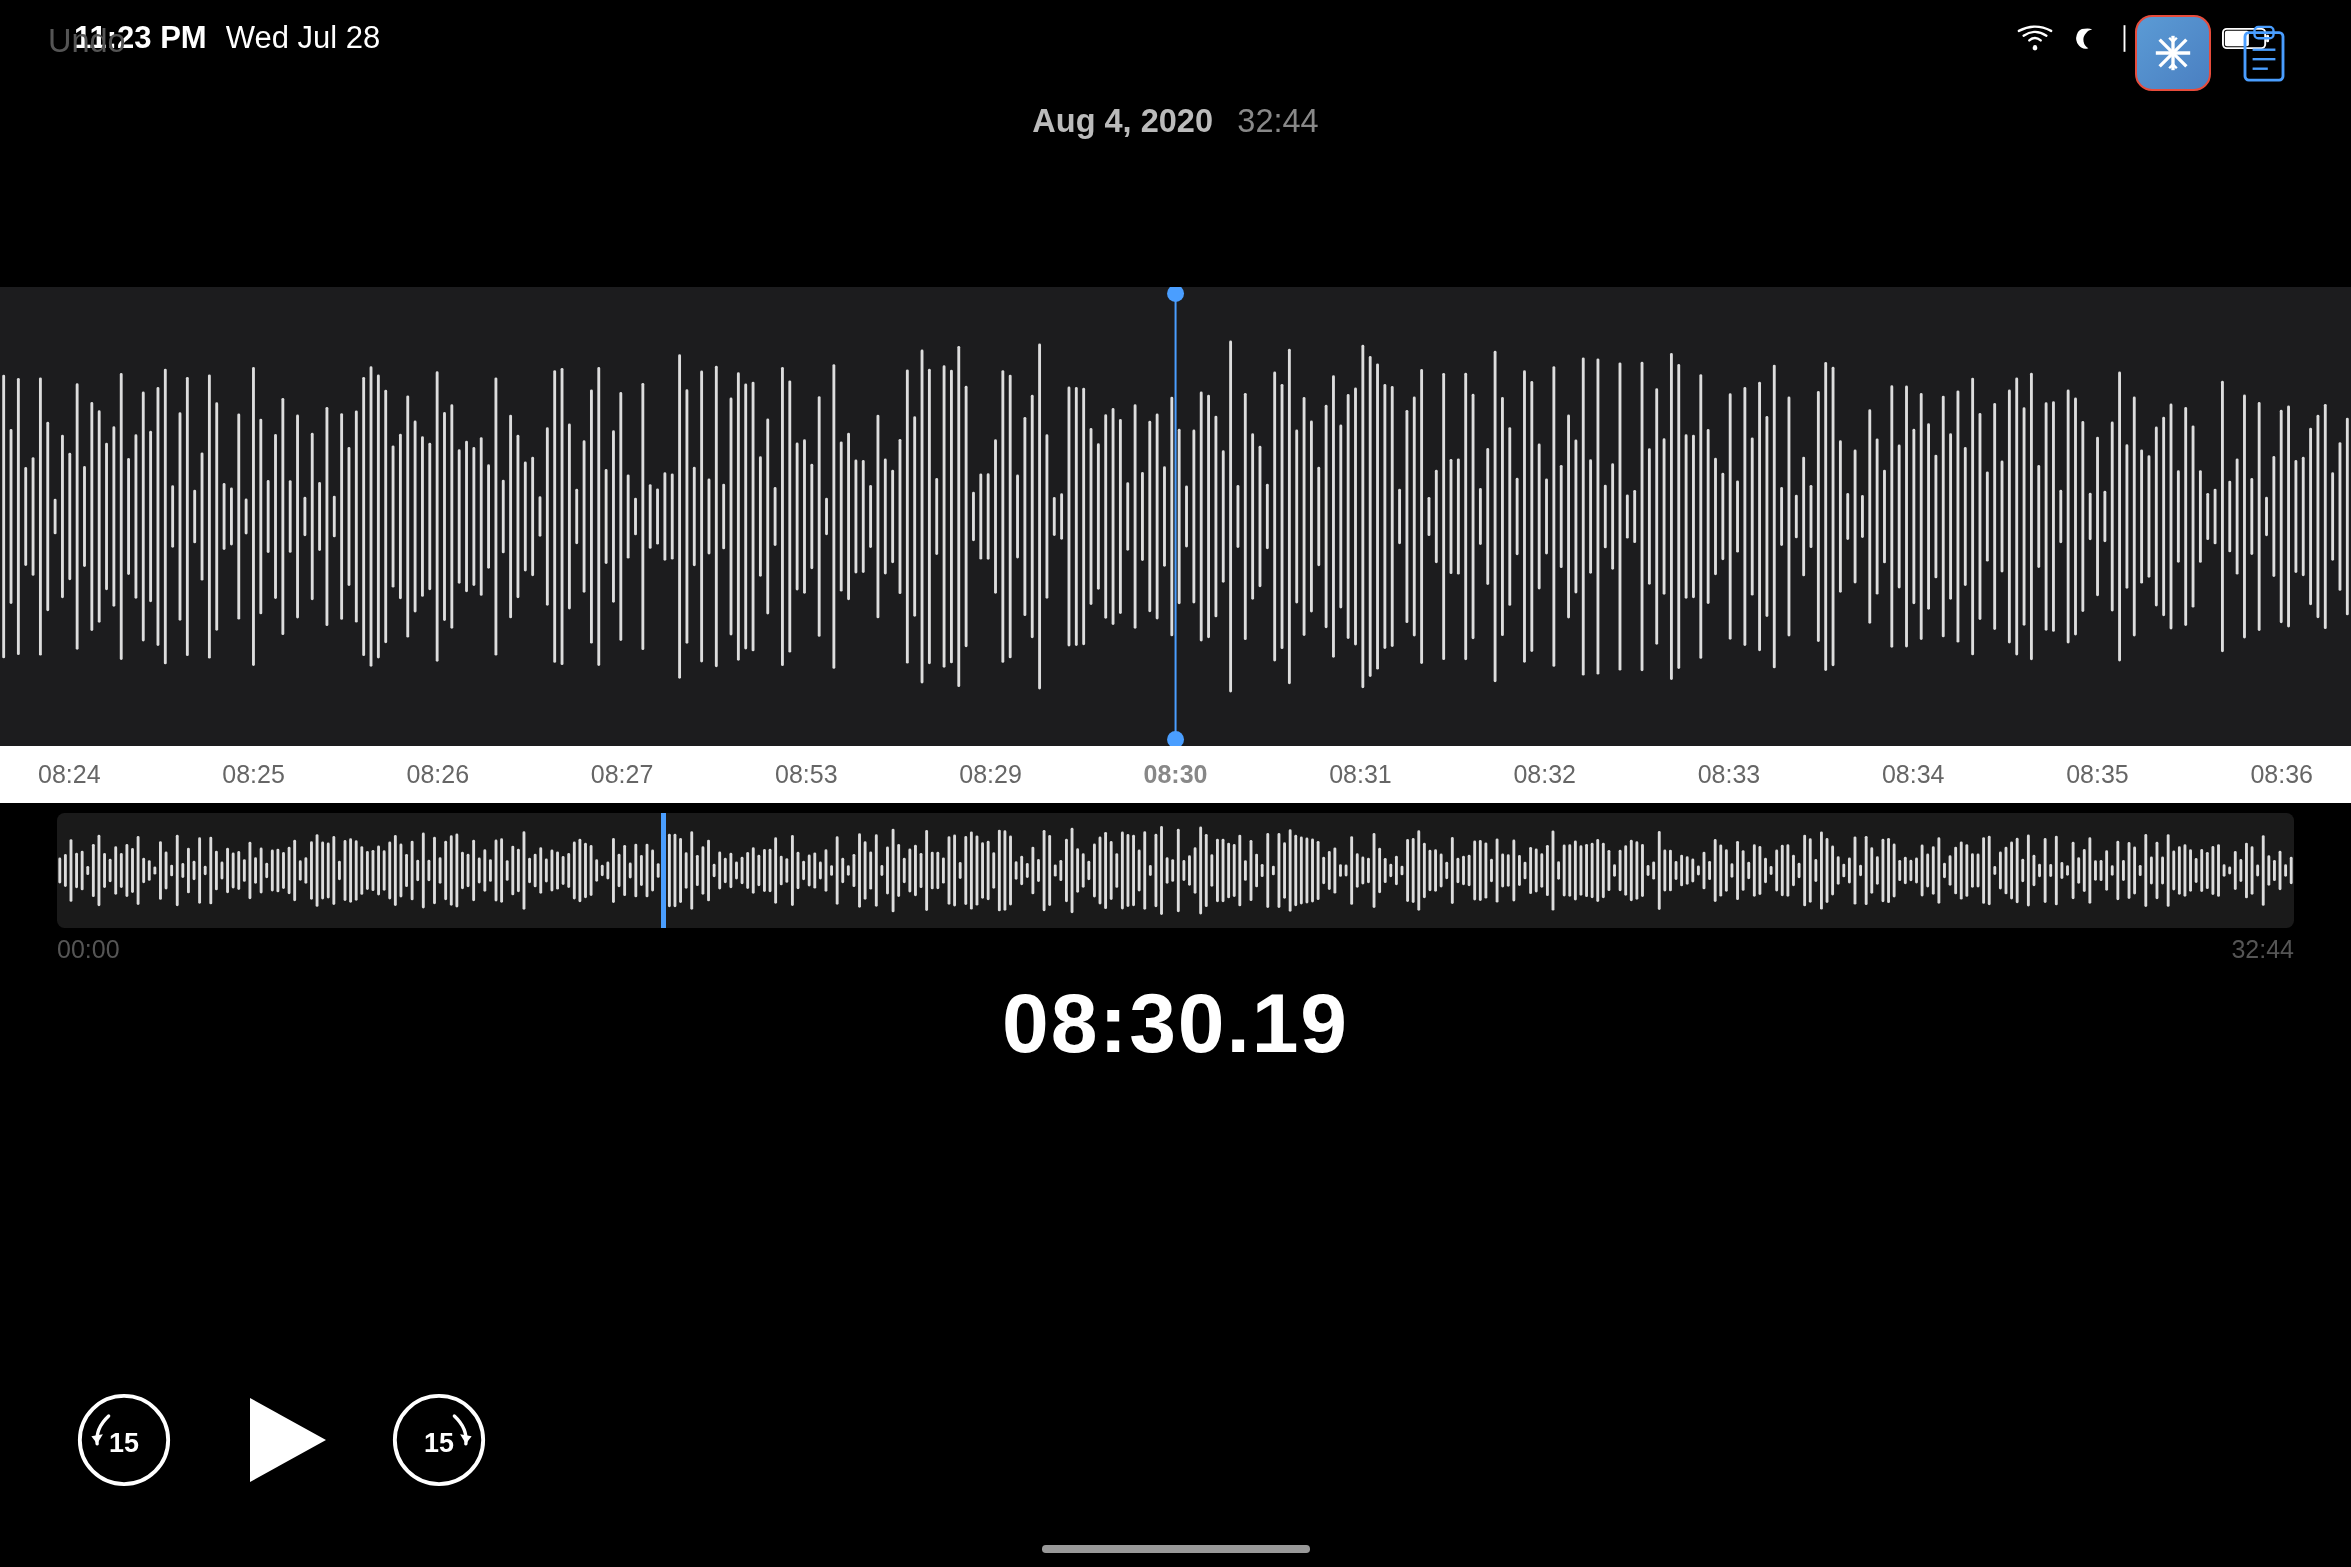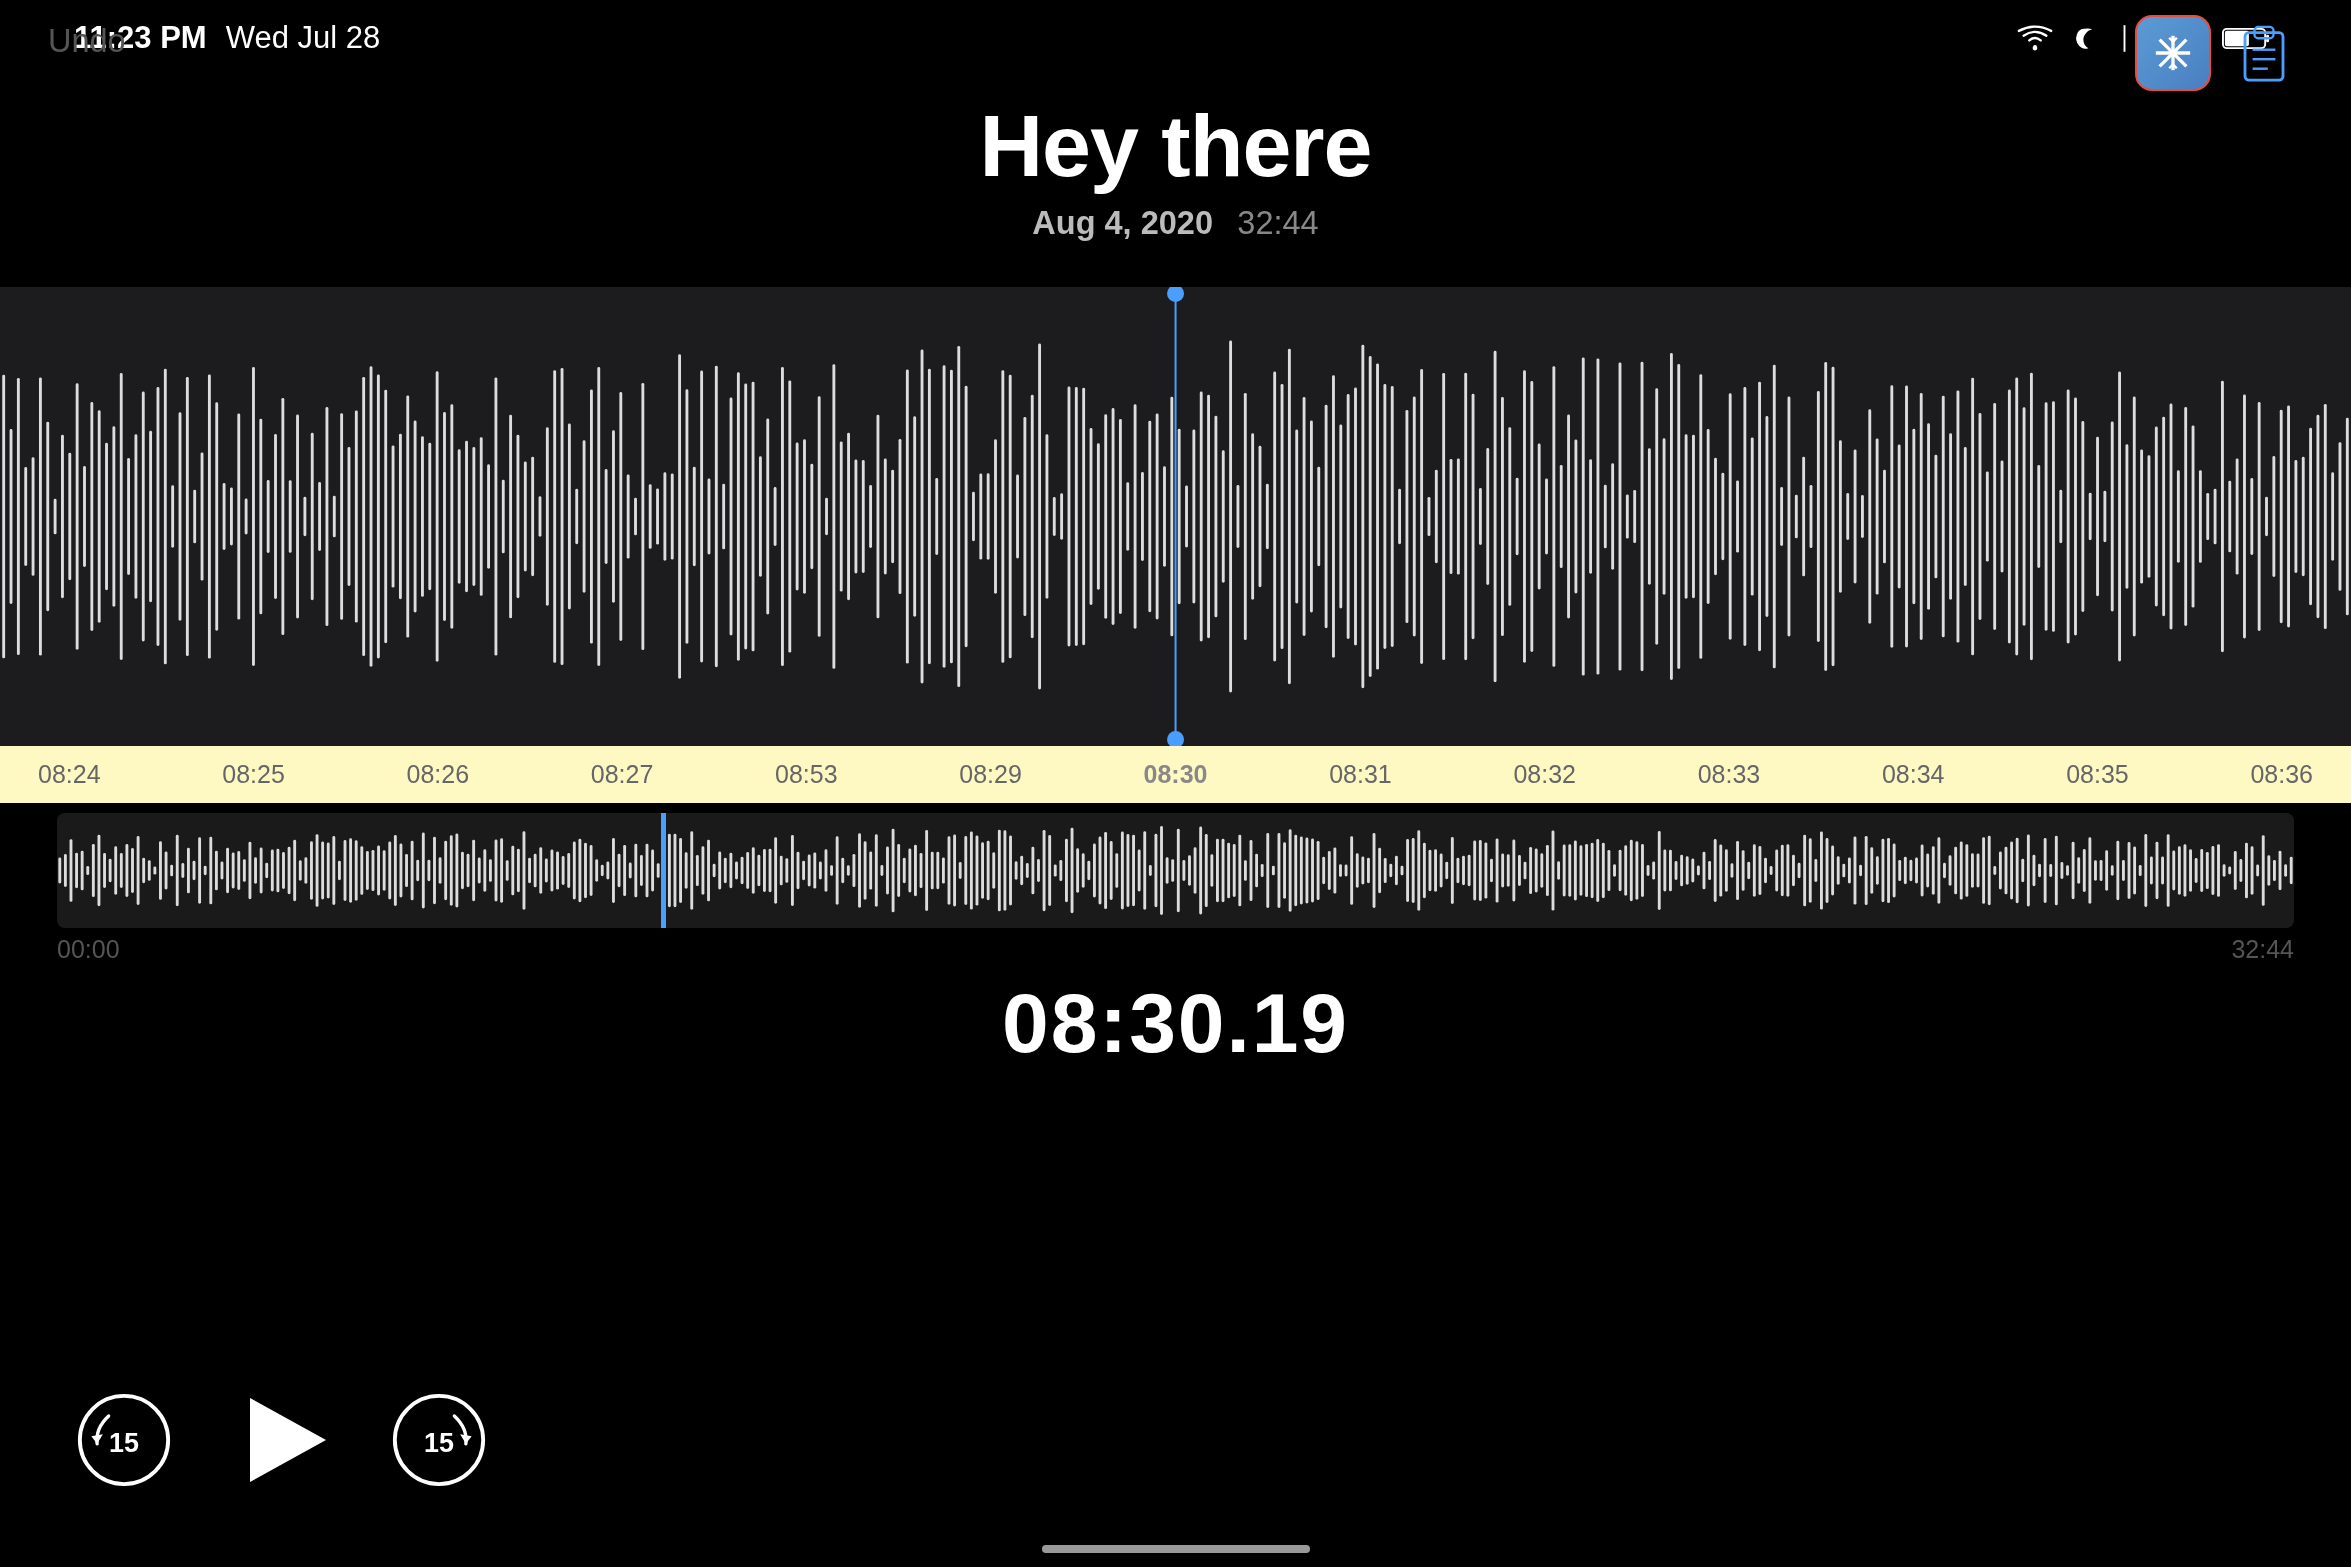--- a/index.html
+++ b/index.html
@@ -315,21 +315,20 @@
       <line x1="14" y1="46" x2="30" y2="46" stroke="#4a9eff" stroke-width="2.5"></line>
     </svg>
   </div>
 </div>
 
 <div class="undo-button">
   <span>Undo</span>
 </div>
 
 <div class="header">
-  <div class="header-title">Hey there</div>
   <div class="header-subtitle">
     <span class="date">Aug 4, 2020</span>
     <span class="duration">32:44</span>
   </div>
 </div>
 
 <div class="waveform-container">
   <div class="waveform-canvas">
     <svg class="waveform-svg" preserveAspectRatio="none" viewBox="0 0 2460 480">
         <rect x="2.34375" y="91.64670259001824" width="3" height="296.7065948199635" rx="1.5" fill="rgba(255,255,255,0.85)"></rect>
@@ -654,21 +653,21 @@
         <rect x="2454.65625" y="136.6385225035396" width="3" height="206.7229549929208" rx="1.5" fill="rgba(255,255,255,0.85)"></rect>
       </svg>
     
     <div class="playhead">
       <div class="playhead-dot-top"></div>
       <div class="playhead-dot-bottom"></div>
     </div>
   </div>
 </div>
 
-<div style="position:absolute; top:746px; left:0; right:0; height:57px; background:#fef9c3; display:flex; align-items:center; padding:0 38px;">
+<div style="position:absolute; top:746px; left:0; right:0; height:57px; background:#ffffff; display:flex; align-items:center; padding:0 38px;">
   <div style="position:absolute; left:0; display:flex; width:100%; padding:0 38px; justify-content:space-between;">
     <span style="font-size:25px; color:#666;">08:24</span>
     <span style="font-size:25px; color:#666;">08:25</span>
     <span style="font-size:25px; color:#666;">08:26</span>
     <span style="font-size:25px; color:#666;">08:27</span>
     <span style="font-size:25px; color:#666;">08:53</span>
     <span style="font-size:25px; color:#666;">08:29</span>
     <span style="font-size:25px; color:#888; font-weight:600;">08:30</span>
     <span style="font-size:25px; color:#666;">08:31</span>
     <span style="font-size:25px; color:#666;">08:32</span>

